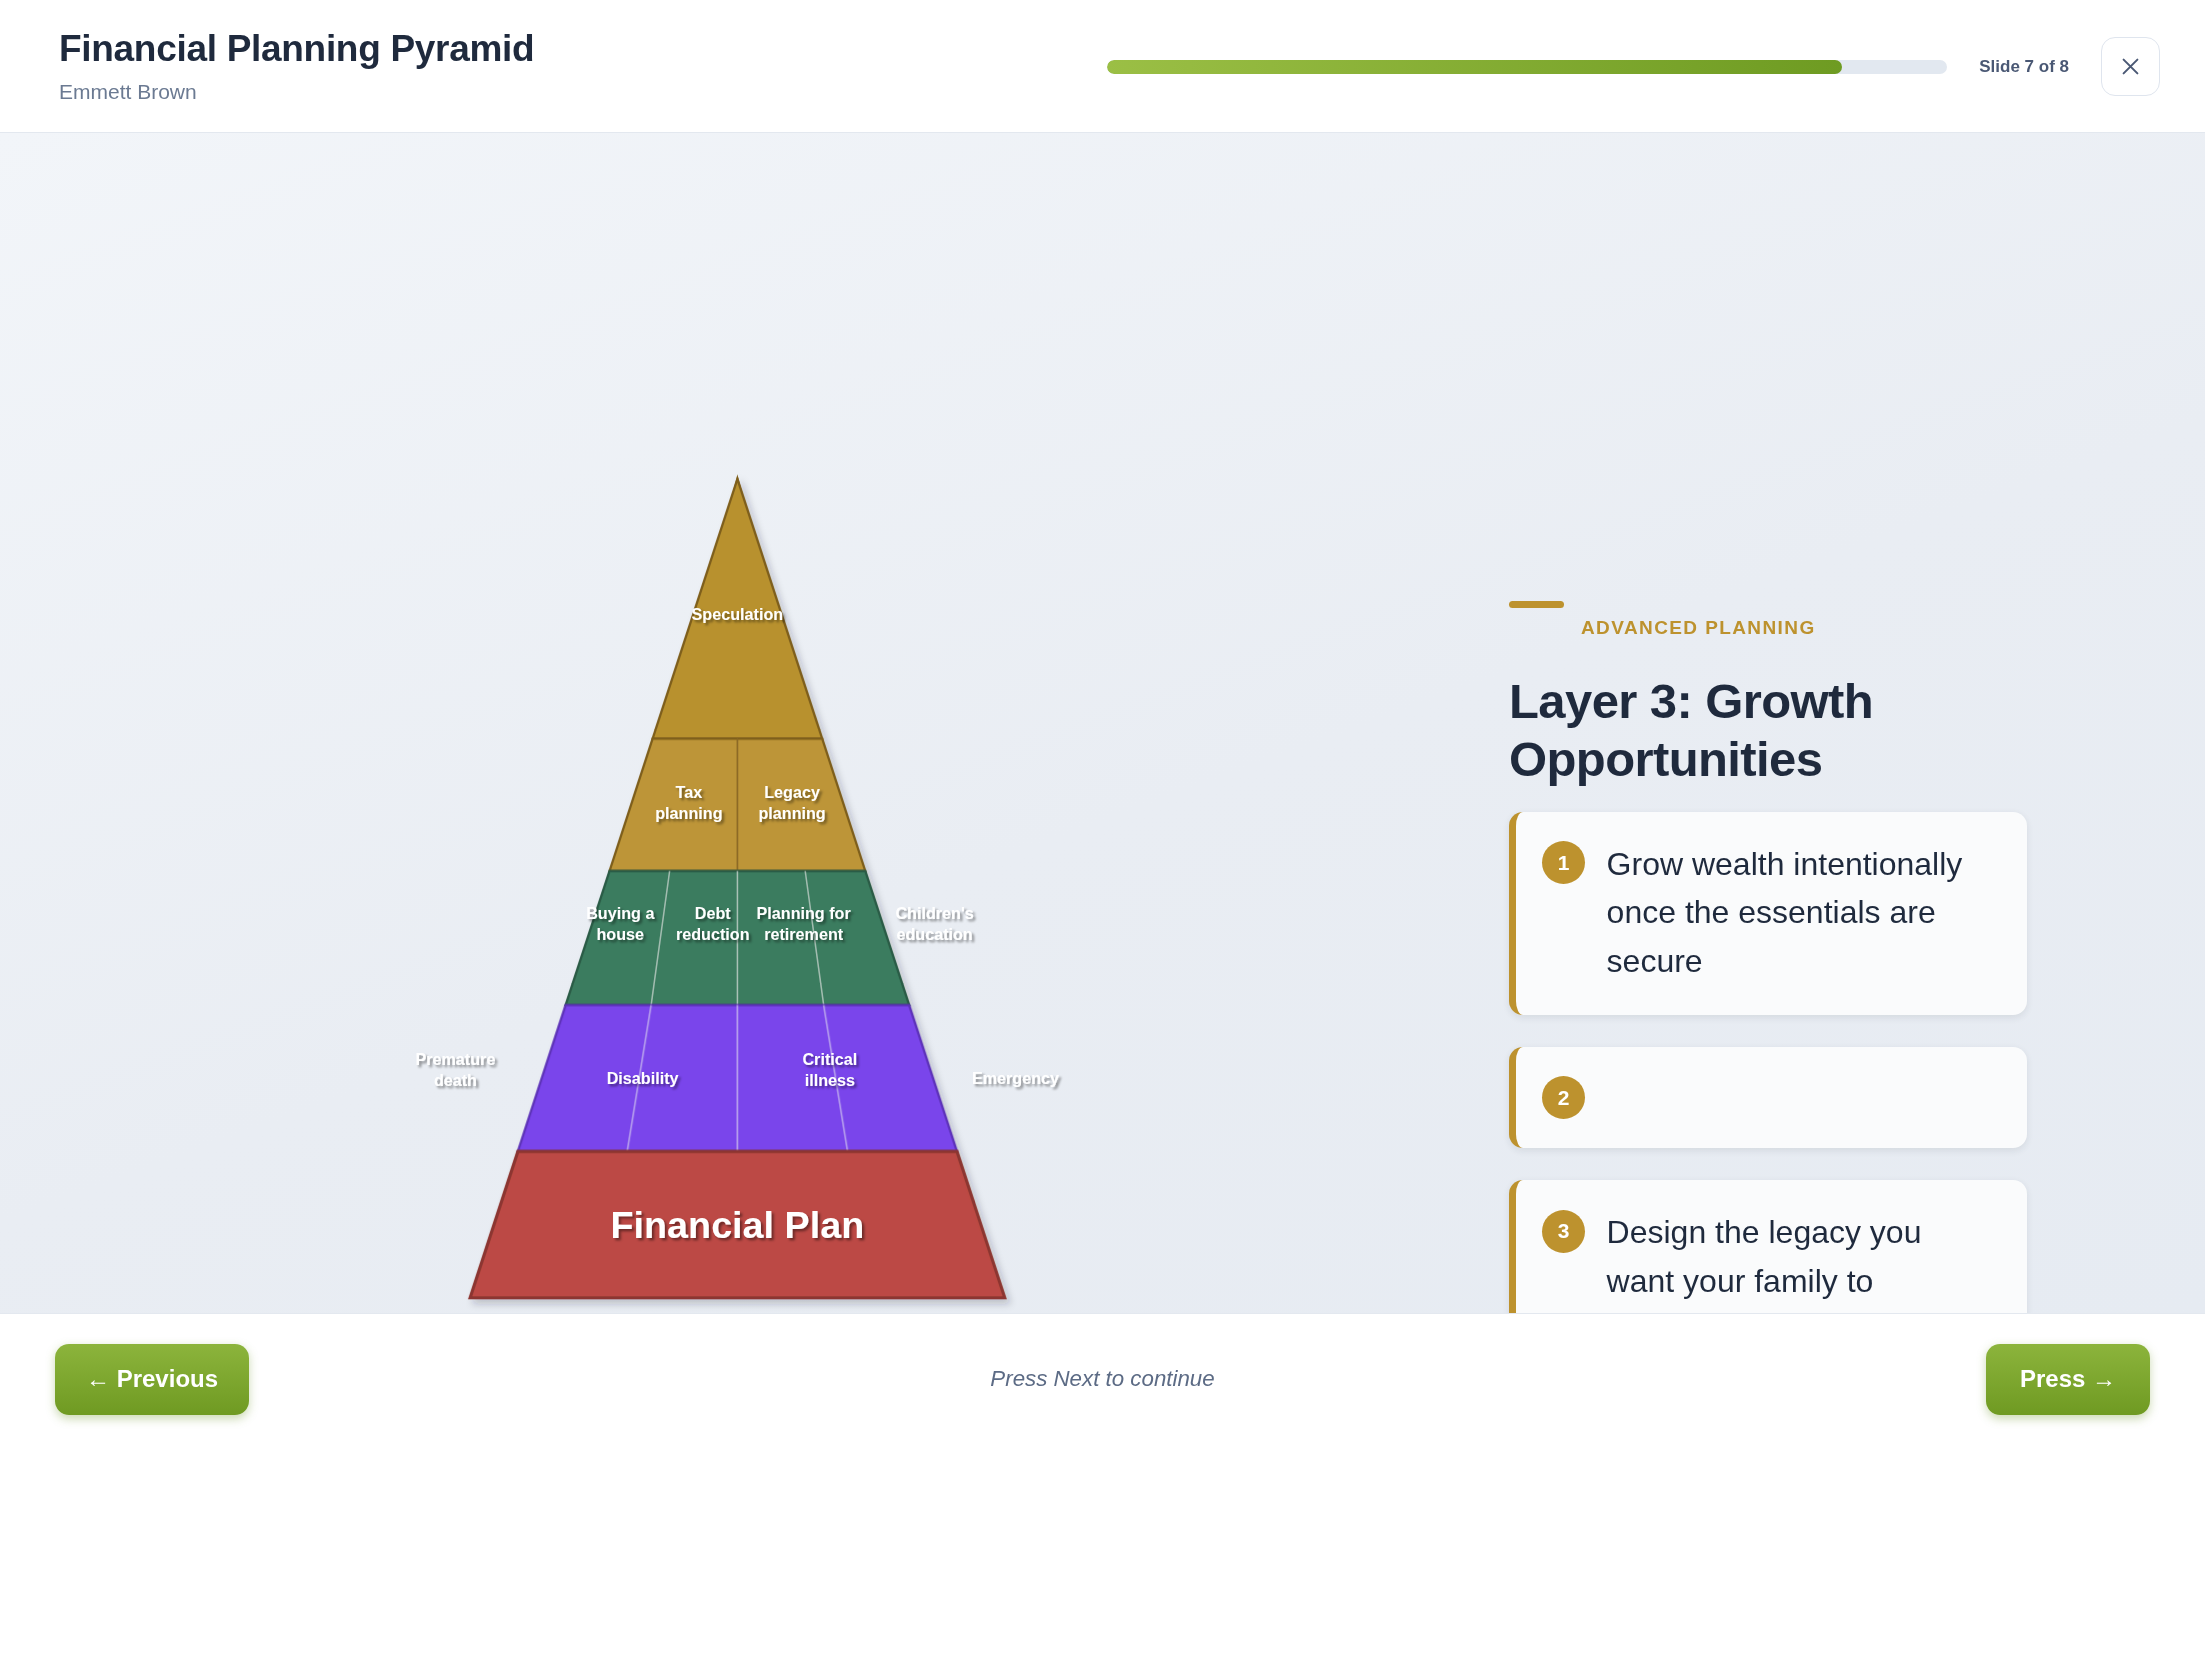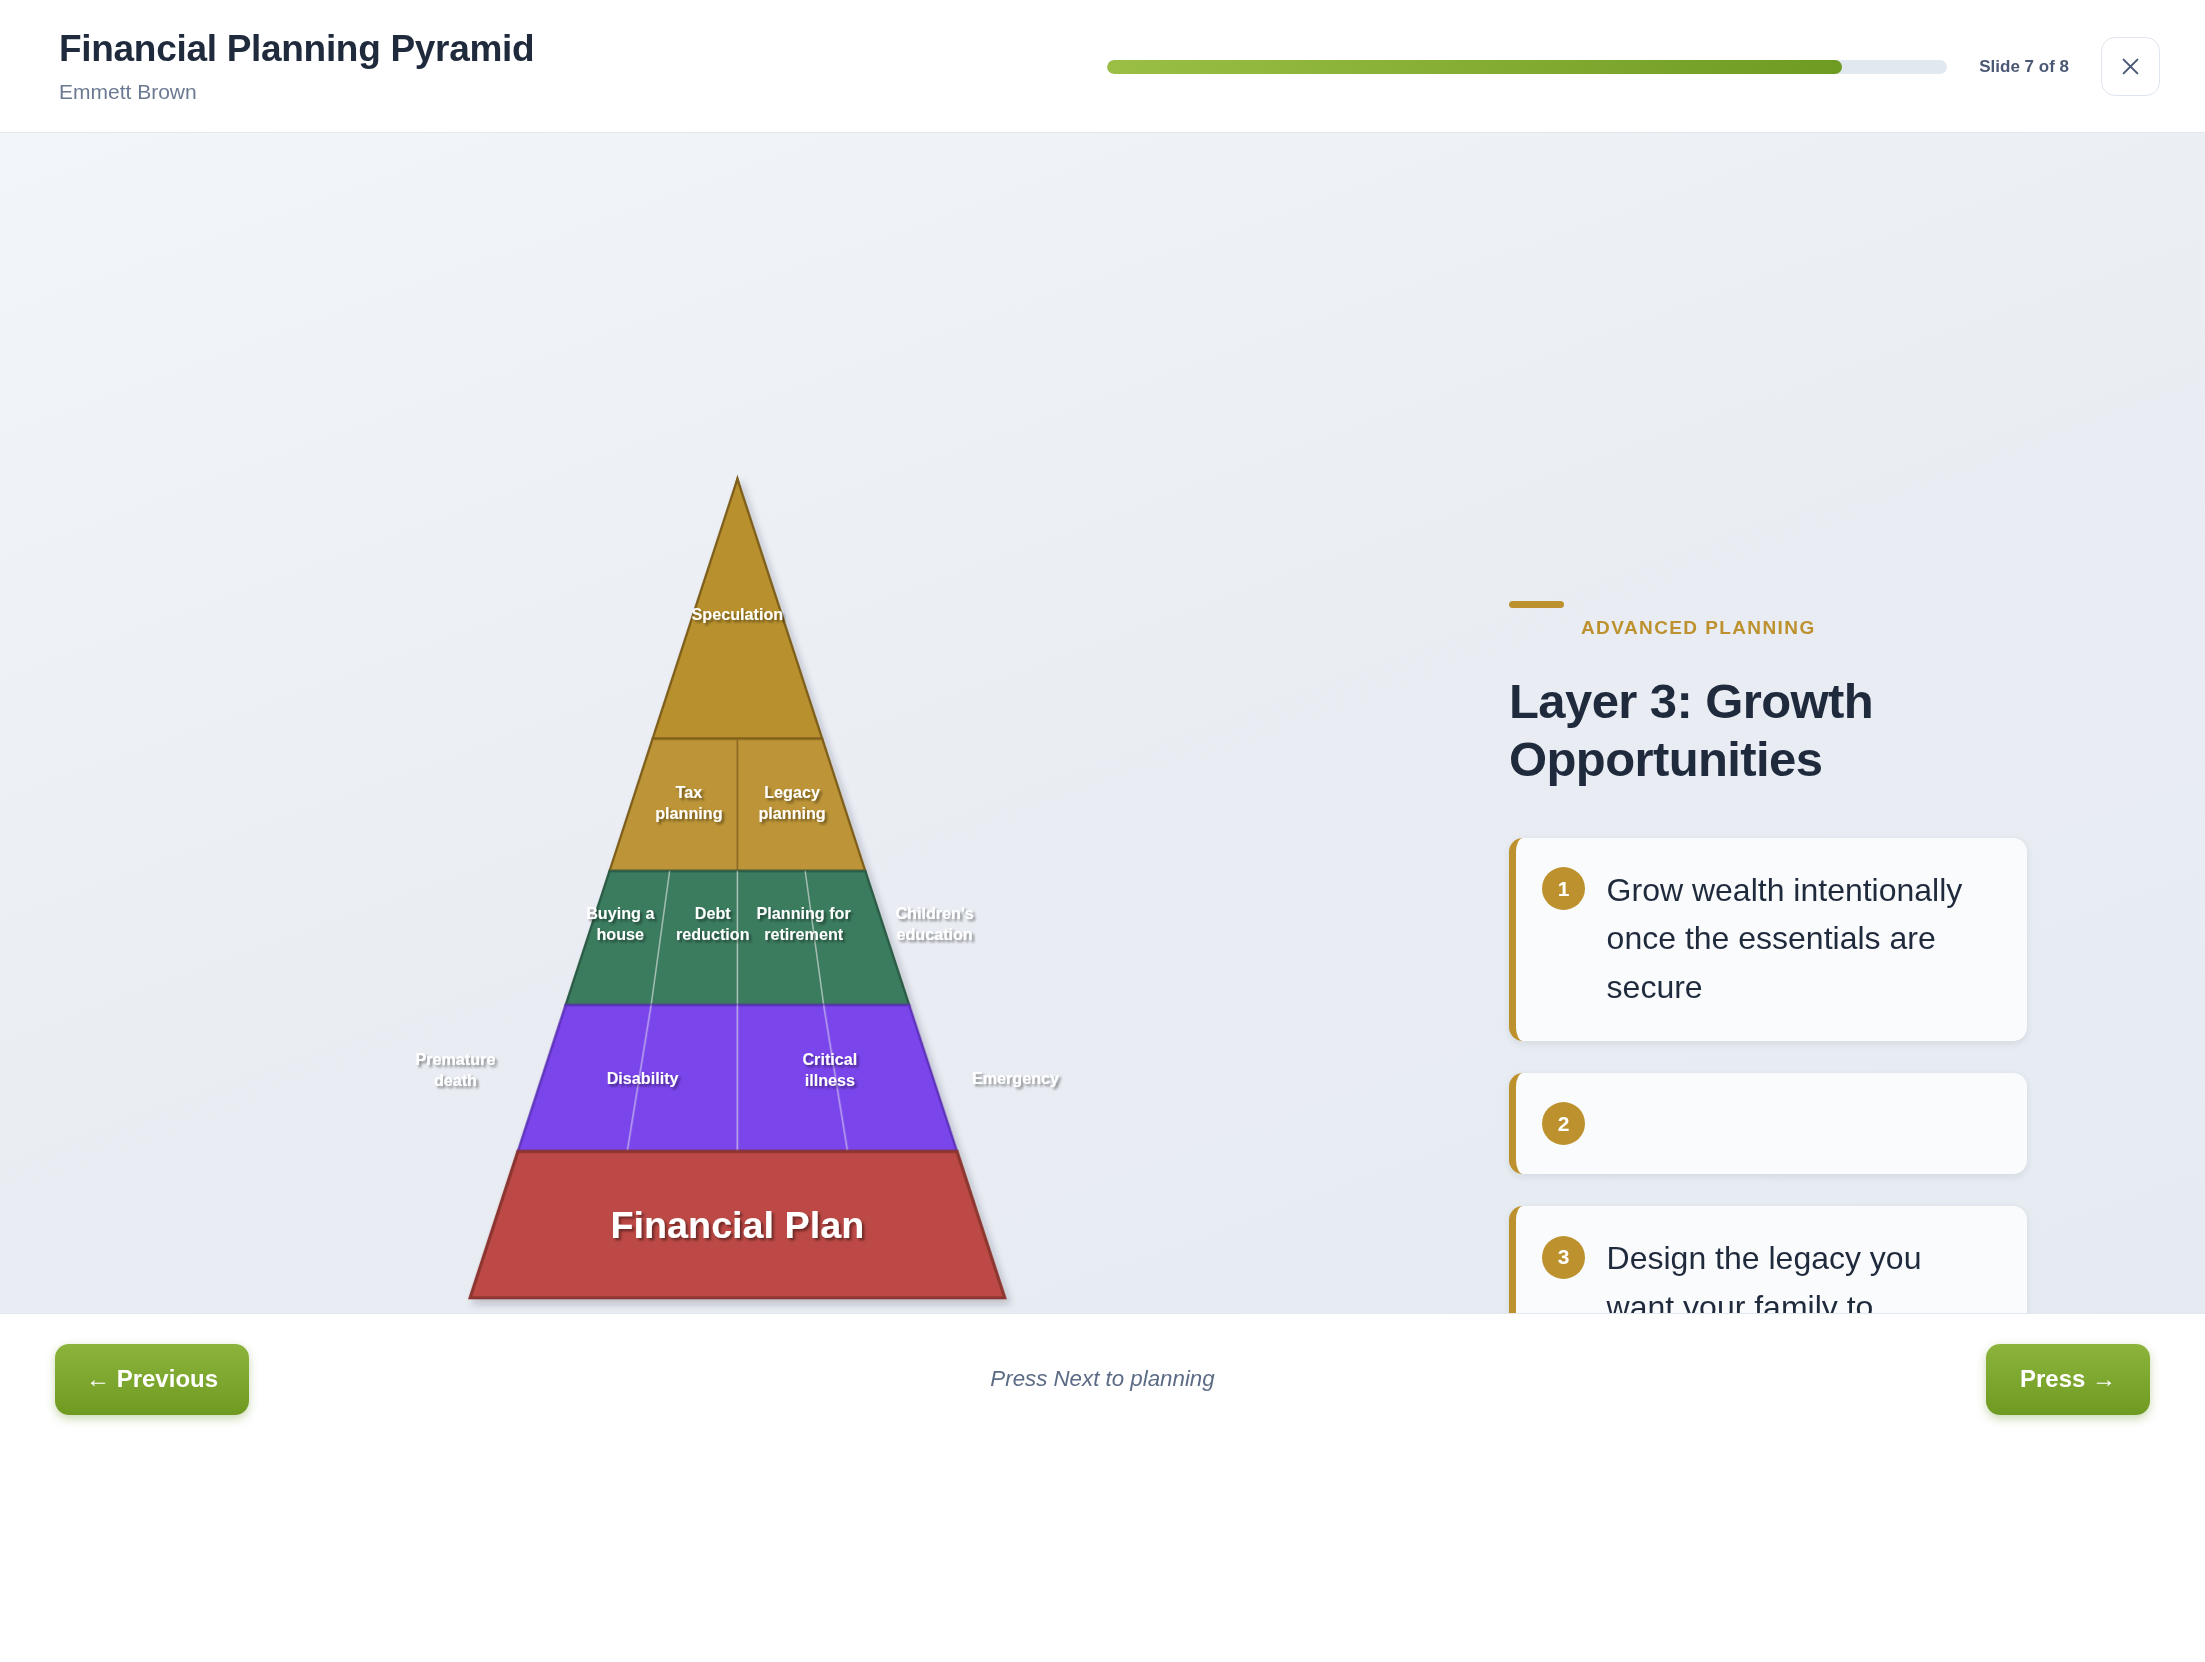--- a/index.html
+++ b/index.html
@@ -141,21 +141,21 @@
     text-transform: uppercase;
     white-space: nowrap;
     margin-top: 48px;
   }
   .panel-heading {
     font-size: 49px;
     line-height: 1.18;
     font-weight: bold;
     color: #1f2a3d;
     letter-spacing: -0.6px;
-    margin-bottom: 49px;
+    margin-bottom: 23px;
     max-width: 493px;
   }
   .point-card {
     position: relative;
     background: #fafbfc;
     border-radius: 14px;
     border-left: 7.7px solid #bd922e;
     box-shadow: 0 2.3px 7.7px rgba(30,40,60,0.09);
     padding: 28px 31px 29px 26px;
     margin-bottom: 32px;
@@ -338,18 +338,18 @@
 
       <div class="point-card">
         <div class="point-badge">3</div>
         <div class="point-text">Design the legacy you want your family to experience</div>
       </div>
     </div>
   </div>
 
   <div class="footer">
     <button class="nav-btn btn-prev">← Previous</button>
-    <div class="footer-hint">Press Next to planning</div>
+    <div class="footer-hint">Press Next to continue</div>
     <button class="nav-btn btn-next">Press →</button>
   </div>
 
 </div>
 
 
 </body></html>

